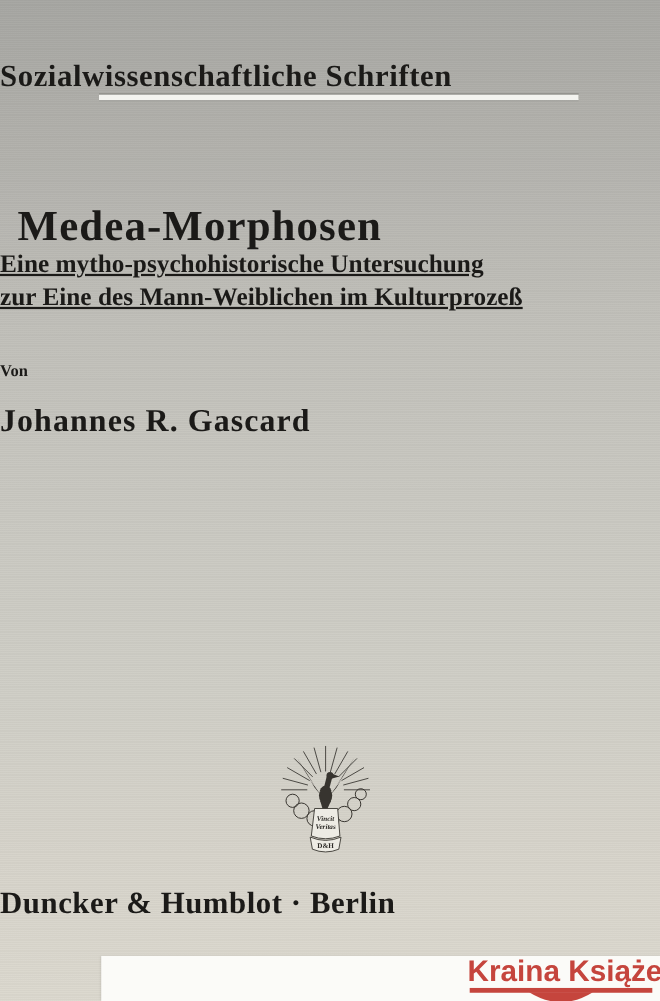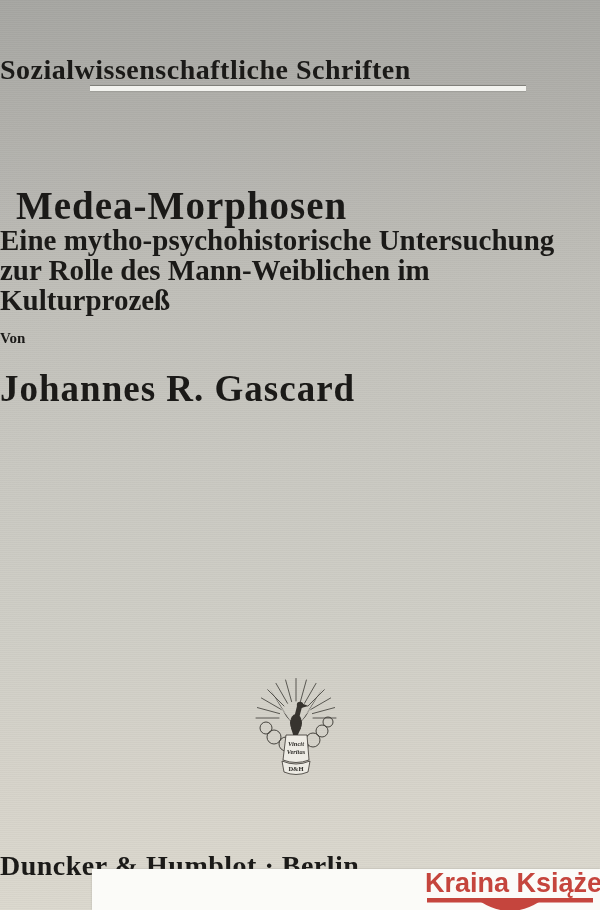--- a/index.html
+++ b/index.html
@@ -20,24 +20,24 @@
     font-weight:700;color:#1b1a18;
   }
   .series   {top:54px;  font-size:28px; letter-spacing:0.5px;}
   .rule{
     position:absolute;left:90px;top:86px;width:436px;height:5px;
     background:#f3f3ef;
     box-shadow:0 -1px 0 rgba(70,70,64,0.45), 0 1px 0 rgba(130,130,122,0.35);
   }
   .heft     {top:96px;  font-size:23px;}
   .title    {top:167px; font-size:39px; letter-spacing:1px; margin:16px;}
-  .subtitle {top:225px; font-size:29px; line-height:30px;}
+  .subtitle {top:225px; font-size:23px; line-height:30px;text-decoration:underline;}
   .von      {top:330px; font-size:15px;}
-  .author   {top:367px; font-size:37px; letter-spacing:1px;}
-  .publisher{top:806px; font-size:28px; letter-spacing:0.5px;margin-top:44px;}
+  .author   {top:367px; font-size:29px; letter-spacing:1px;}
+  .publisher{top:806px; font-size:28px; letter-spacing:0.5px;}
 
   .emblem{
     position:absolute;left:246px;top:676px;width:100px;height:108px;
   }
   .emblem .motto{
     font-family:"Liberation Serif",serif;font-style:italic;font-weight:600;
     font-size:6.5px;fill:#2c2a26;text-anchor:middle;
   }
   .emblem .initials{
     font-family:"Liberation Serif",serif;font-weight:700;
@@ -71,21 +71,21 @@
 
   <div class="txt series">Sozialwissenschaftliche Schriften</div>
 
   <div class="rule"></div>
 
 
   <h1 class="txt title">Medea-Morphosen</h1>
 
   <div class="txt subtitle">
     <div>Eine mytho-psychohistorische Untersuchung</div>
-    <div>zur Rolle des Mann-Weiblichen im Kulturprozeß</div>
+    <div>zur Eine des Mann-Weiblichen im Kulturprozeß</div>
   </div>
 
   <div class="txt von">Von</div>
 
   <div class="txt author">Johannes R. Gascard</div>
 
   <svg class="emblem" viewBox="0 0 100 108">
     <g stroke="#4a4843" stroke-width="0.9" stroke-linecap="round">
       <line x1="33" y1="42" x2="10" y2="42"></line>
       <line x1="33.6" y1="37.6" x2="11.4" y2="31.6"></line>

